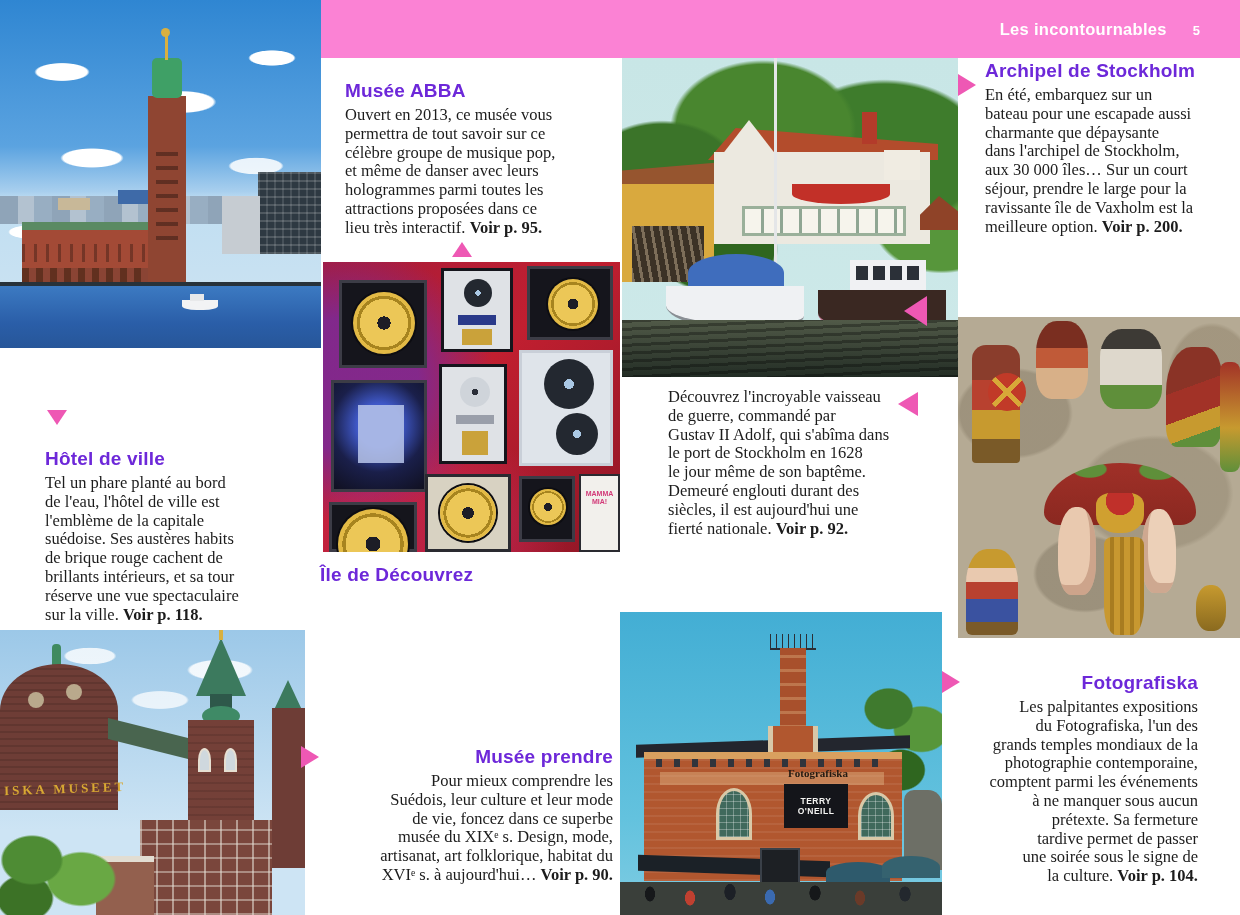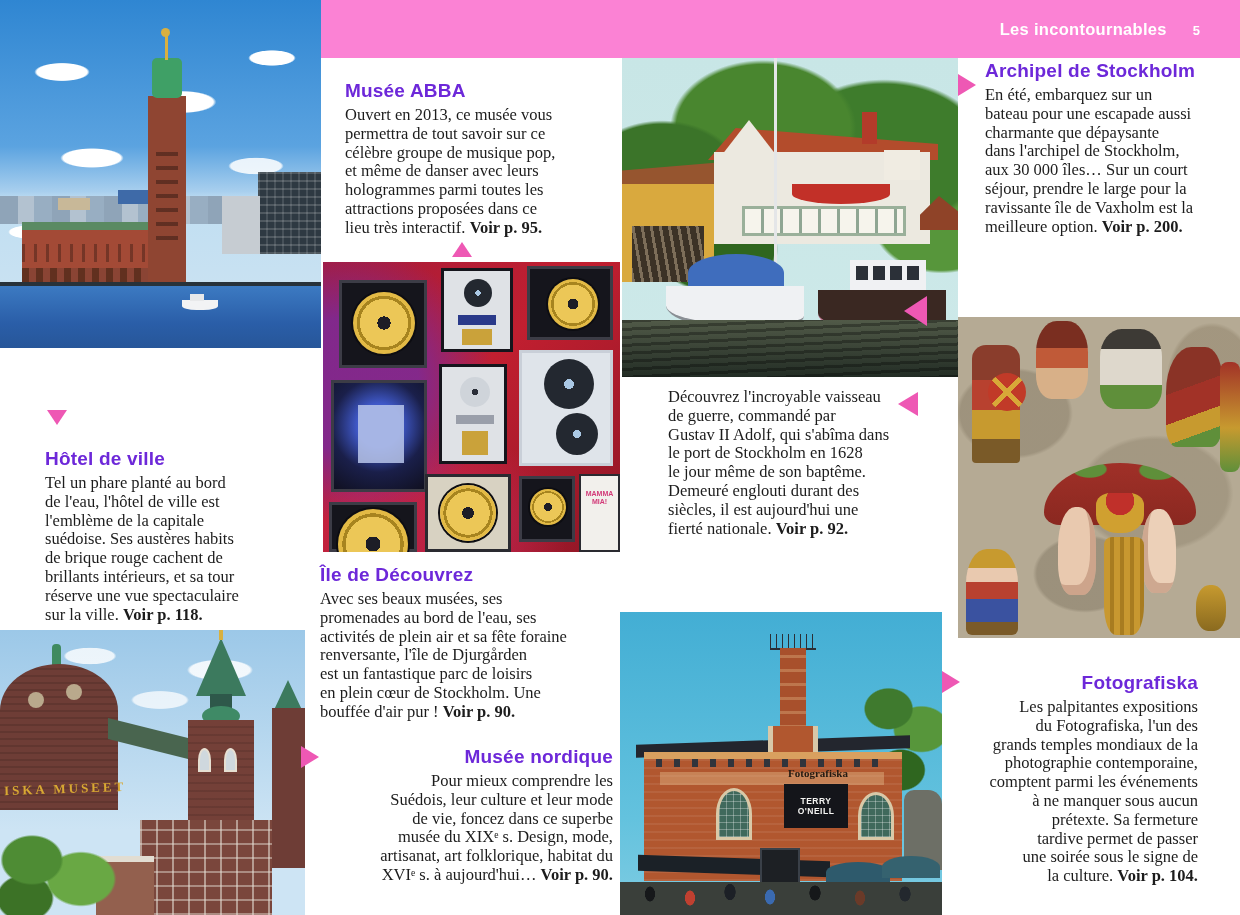--- a/index.html
+++ b/index.html
@@ -449,31 +449,24 @@
 Gustav II Adolf, qui s'abîma dans
 le port de Stockholm en 1628
 le jour même de son baptême.
 Demeuré englouti durant des
 siècles, il est aujourd'hui une
 fierté nationale. </span><b>Voir p. 92.</b></p>
   </section>
 
   <section class="sec" style="left:320px;top:564px;width:300px">
     <h2 class="title">Île de Découvrez</h2>
-    <p class="body"><span>Avec ses beaux musées, ses
-promenades au bord de l'eau, ses
-activités de plein air et sa fête foraine
-renversante, l'île de Djurgården
-est un fantastique parc de loisirs
-en plein cœur de Stockholm. Une
-bouffée d'air pur ! </span><b>Voir p. 90.</b></p>
   </section>
 
   <section class="sec alignR" style="left:295px;top:746px;width:318px">
-    <h2 class="title">Musée nordique</h2>
+    <h2 class="title">Musée prendre</h2>
     <p class="body"><span>Pour mieux comprendre les
 Suédois, leur culture et leur mode
 de vie, foncez dans ce superbe
 musée du XIXᵉ s. Design, mode,
 artisanat, art folklorique, habitat du
 XVIᵉ s. à aujourd'hui… </span><b>Voir p. 90.</b></p>
   </section>
 
   <section class="sec alignR" style="left:940px;top:672px;width:258px">
     <h2 class="title">Fotografiska</h2>

